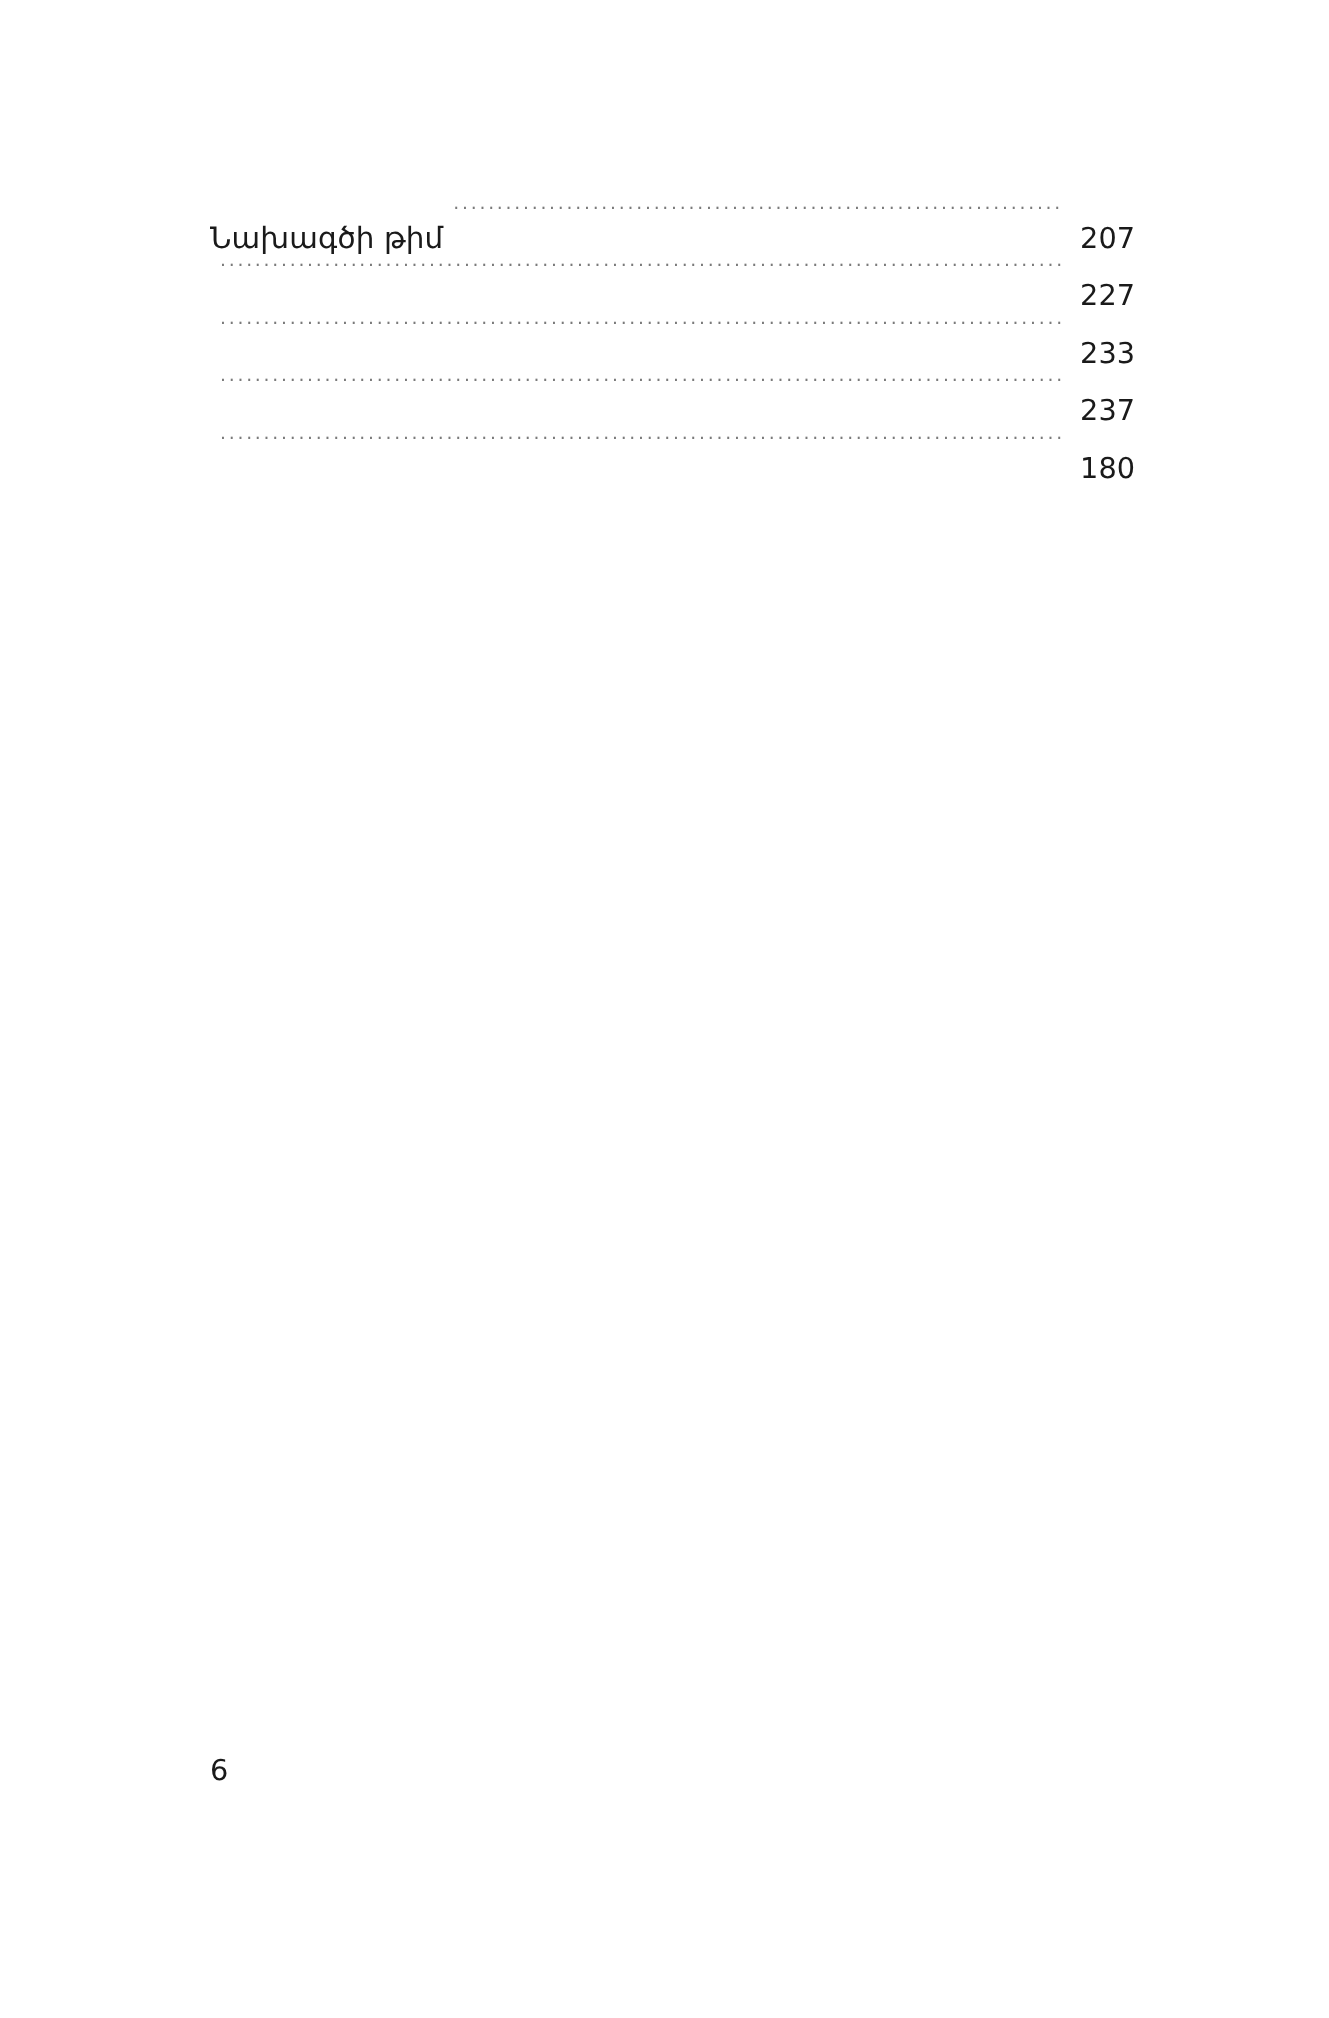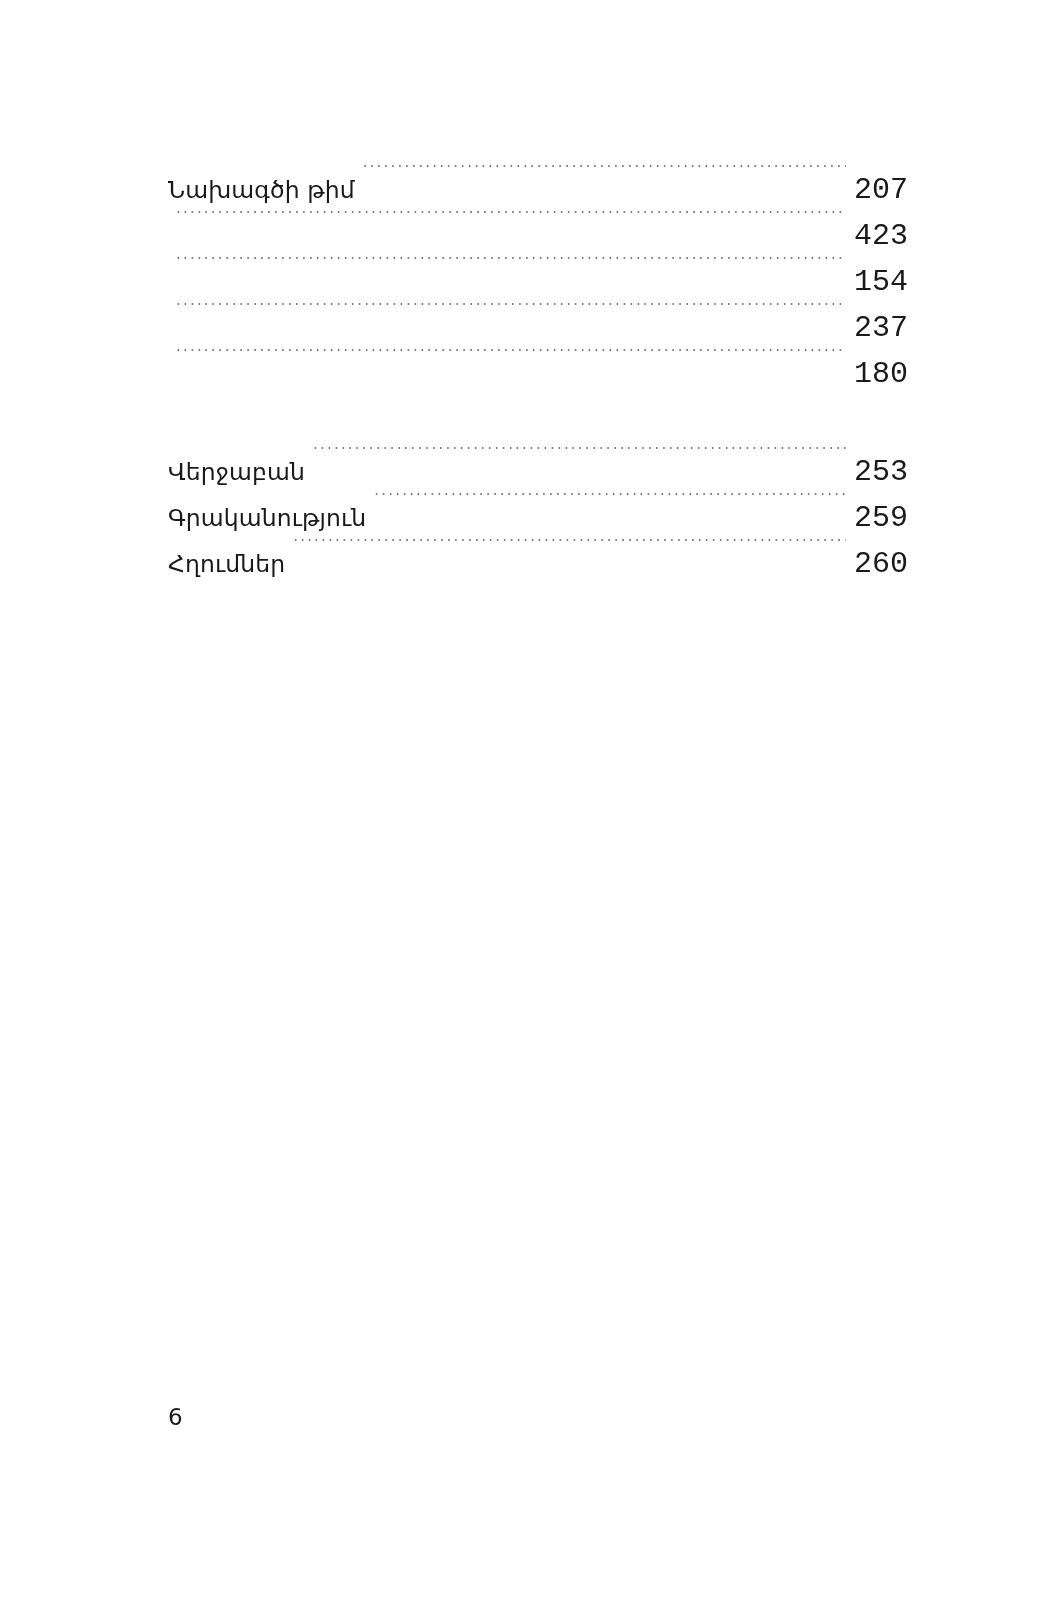--- a/index.html
+++ b/index.html
@@ -64,22 +64,21 @@
     letter-spacing: 2.2px;
     color: #7a7a7a;
     white-space: nowrap;
     overflow: hidden;
   }
   .toc-page {
     flex: 0 0 auto;
     min-width: 48px;
     text-align: right;
     color: #1a1a1a;
-    font-size: 30px;
-    font-family: Liberation Mono, monospace;
+    font-size: 23px;
   }
   .toc-gap {
     height: 52px;
   }
   .folio {
     position: absolute;
     left: 168px;
     top: 1404px;
     font-size: 23px;
     color: #1a1a1a;
@@ -93,53 +92,36 @@
   <div class="toc">
 
     <div class="toc-group">
       <div class="toc-row">
         <span class="toc-title">Նախագծի թիմ</span>
         <span class="toc-dots"></span>
         <span class="toc-page">207</span>
       </div>
       <div class="toc-row">
         <span class="toc-dots"></span>
-        <span class="toc-page">423</span>
+        <span class="toc-page">227</span>
       </div>
       <div class="toc-row">
         <span class="toc-dots"></span>
-        <span class="toc-page">154</span>
+        <span class="toc-page">233</span>
       </div>
       <div class="toc-row">
         <span class="toc-dots"></span>
         <span class="toc-page">237</span>
       </div>
       <div class="toc-row">
         <span class="toc-dots"></span>
         <span class="toc-page">180</span>
       </div>
     </div>
 
     <div class="toc-gap"></div>
 
-    <div class="toc-group">
-      <div class="toc-row">
-        <span class="toc-title">Վերջաբան</span>
-        <span class="toc-dots"></span>
-        <span class="toc-page">253</span>
-      </div>
-      <div class="toc-row">
-        <span class="toc-title">Գրականություն</span>
-        <span class="toc-dots"></span>
-        <span class="toc-page">259</span>
-      </div>
-      <div class="toc-row">
-        <span class="toc-title">Հղումներ</span>
-        <span class="toc-dots"></span>
-        <span class="toc-page">260</span>
-      </div>
-    </div>
 
   </div>
 
   <div class="folio">6</div>
 
 </div>
 
 </body></html>

